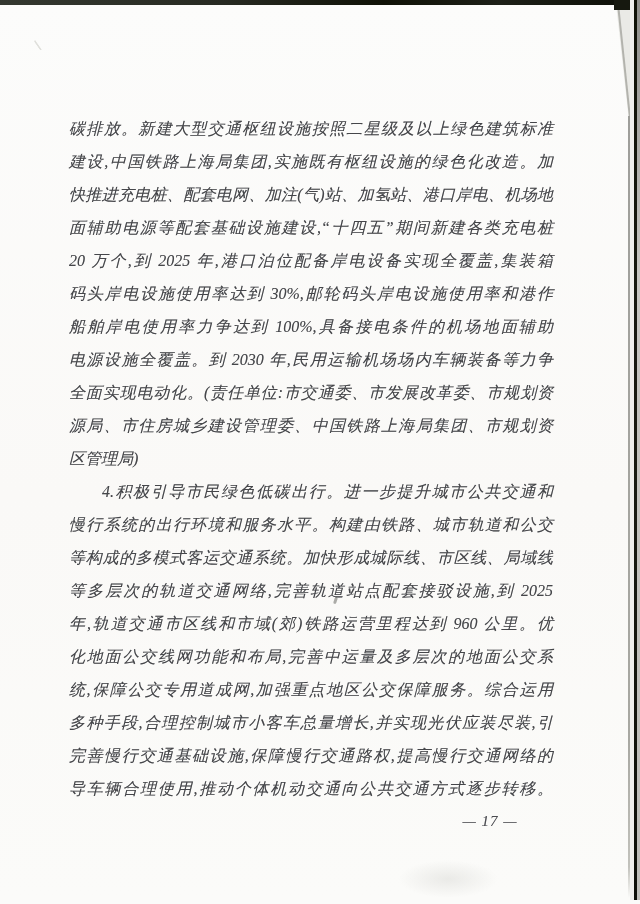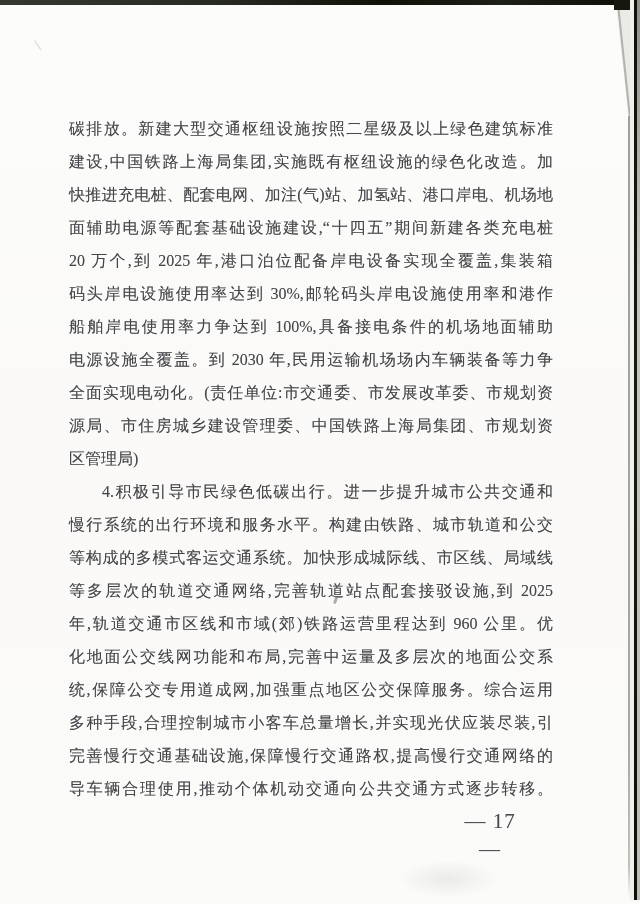--- a/index.html
+++ b/index.html
@@ -1,19 +1,20 @@
 <!DOCTYPE html>
 <html><head>
 <meta charset="utf-8">
 <style>
   html,body{margin:0;padding:0;background:#fbfbfa;}
   .page{
     position:relative;width:640px;height:900px;overflow:hidden;
     background:linear-gradient(180deg,#fcfcfb 0%,#faf9f7 55%,#fbfbf9 100%);
     font-family:"Liberation Serif","DejaVu Serif",serif;
+    font-style:italic;
   }
   
   .top-band{position:absolute;left:0;top:0;width:640px;height:5px;
     background:linear-gradient(90deg,#343830 0%,#272a22 35%,#101207 60%,#1d2018 78%,#0c0e06 100%);}
   .corner-blob{position:absolute;left:614px;top:0;width:26px;height:10px;background:#16180f;}
   .corner-fill{position:absolute;left:616px;top:4px;width:19px;height:116px;background:#eaeae6;
     clip-path:polygon(0 0,100% 0,100% 100%,68% 100%);}
   .corner-line{position:absolute;left:617px;top:4px;width:2px;height:117px;background:#b3b3ad;
     transform:rotate(-6deg);transform-origin:top left;}
   .edge-gray{position:absolute;left:628px;top:116px;width:2px;height:782px;
@@ -34,21 +35,21 @@
   .text-block{position:absolute;left:69px;top:112px;width:484px;}
   .line{
     height:33px;line-height:33px;font-size:16px;color:#45464a;
     text-align:justify;text-align-last:justify;text-justify:inter-character;
     text-shadow:0 0 .5px rgba(70,71,75,.35);
   }
   .line.para-end{text-align-last:left;}
   .line.indent{text-indent:33px;}
   .page-number{
     position:absolute;left:452px;top:807px;width:76px;height:28px;line-height:28px;
-    font-size:21px;color:#4a4b50;text-align:center;letter-spacing:1px;
+    font-size:15px;color:#4a4b50;text-align:center;letter-spacing:1px;
     text-shadow:0 0 .5px rgba(70,71,75,.3);
   }
 </style>
 </head>
 <body>
 
 <div class="page">
 
   <div class="top-band"></div>
   <div class="corner-fill"></div>

